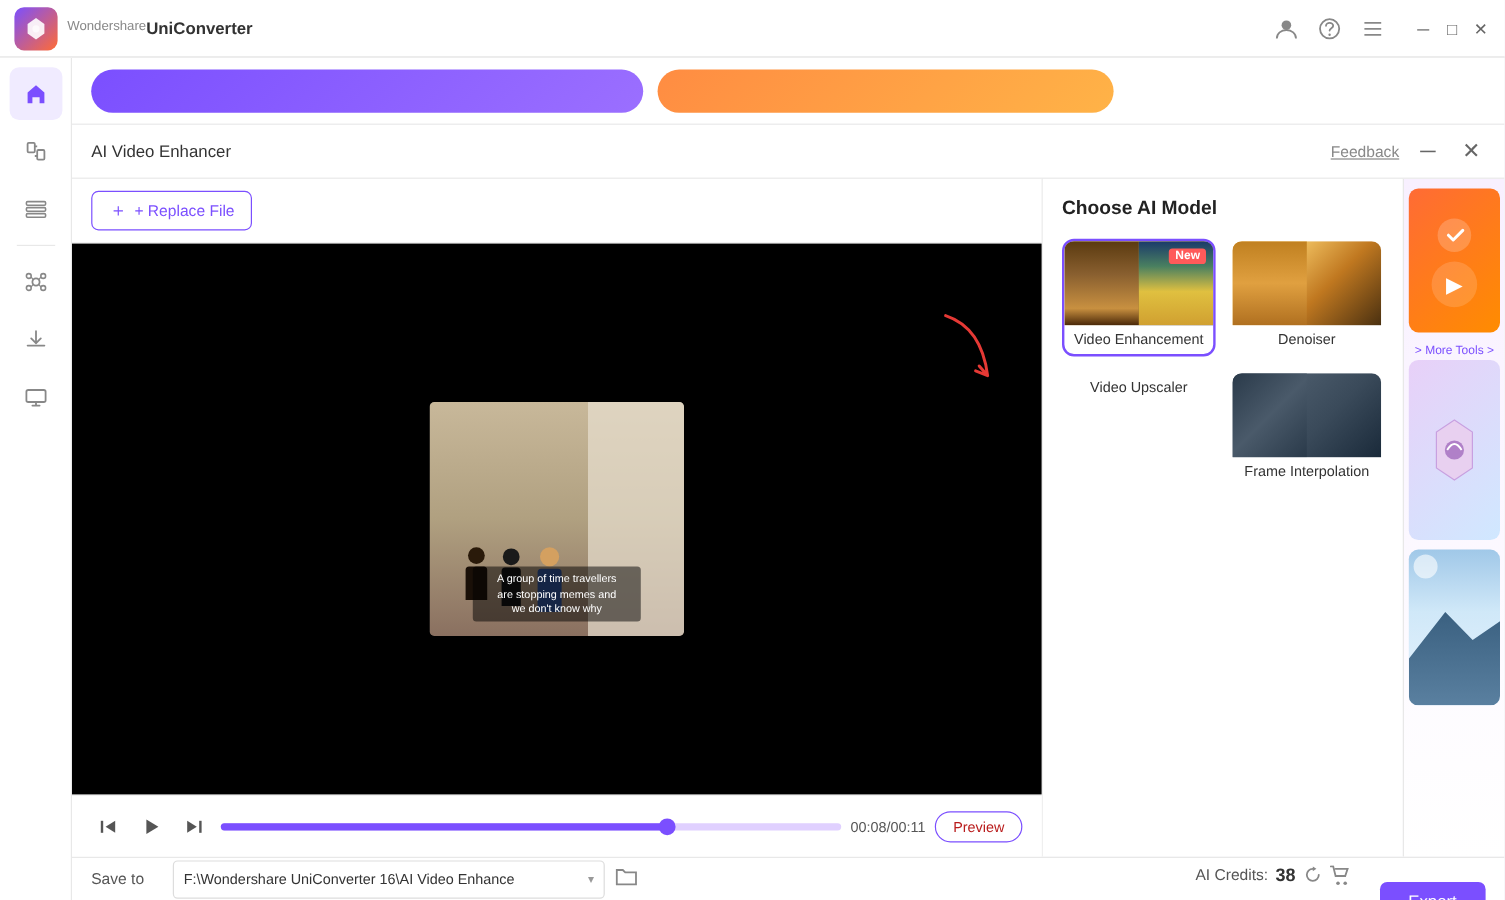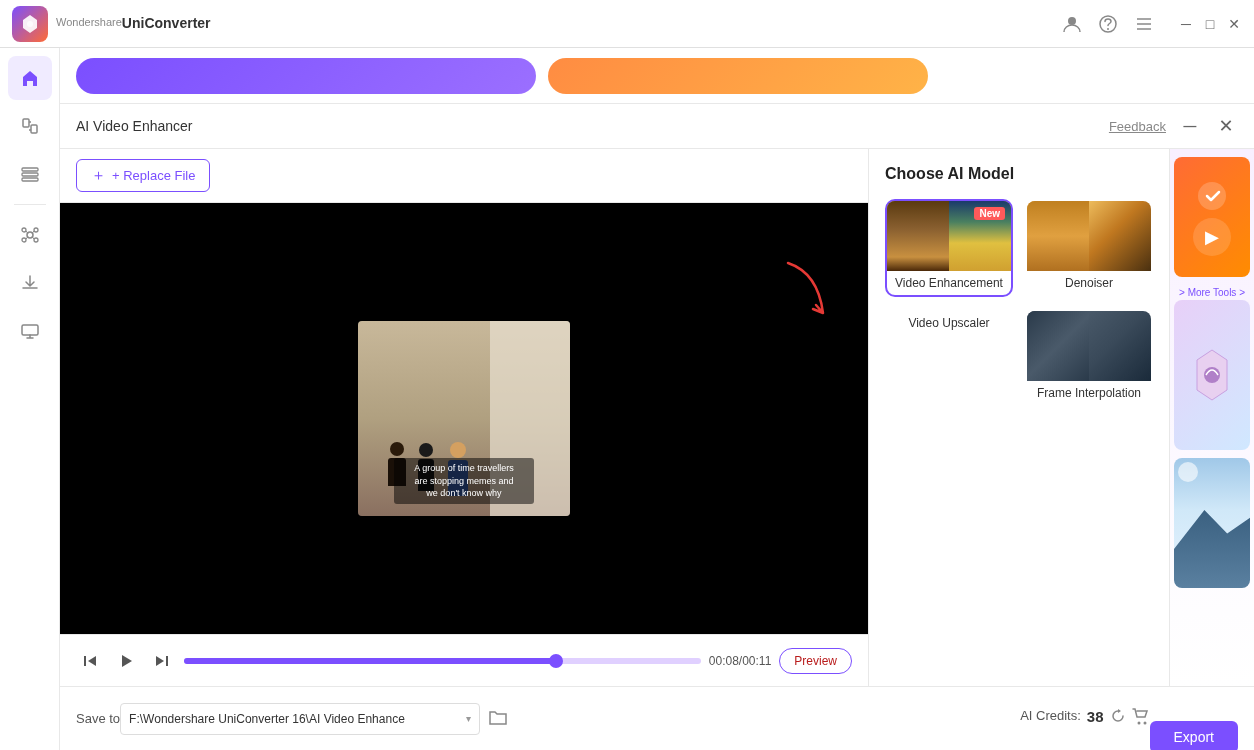--- a/index.html
+++ b/index.html
@@ -362,27 +362,27 @@
       border: 1.5px solid #7b4fff;
       border-radius: 15px;
       background: #fff;
       color: #b91c1c;
       font-size: 12px;
       cursor: pointer;
     }
 
     
     .bottom-bar {
-      height: 64px;
+      height: 36px;
       background: #fff;
       border-top: 1px solid #e8e8e8;
       display: flex;
       align-items: center;
       padding: 0 16px;
-      gap: 0;
+      gap: 24px;
       flex-shrink: 0;
     }
     .save-to-label {
       font-size: 13px;
       color: #555;
       white-space: nowrap;
     }
     .folder-icon {
       color: #888;
       cursor: pointer;

